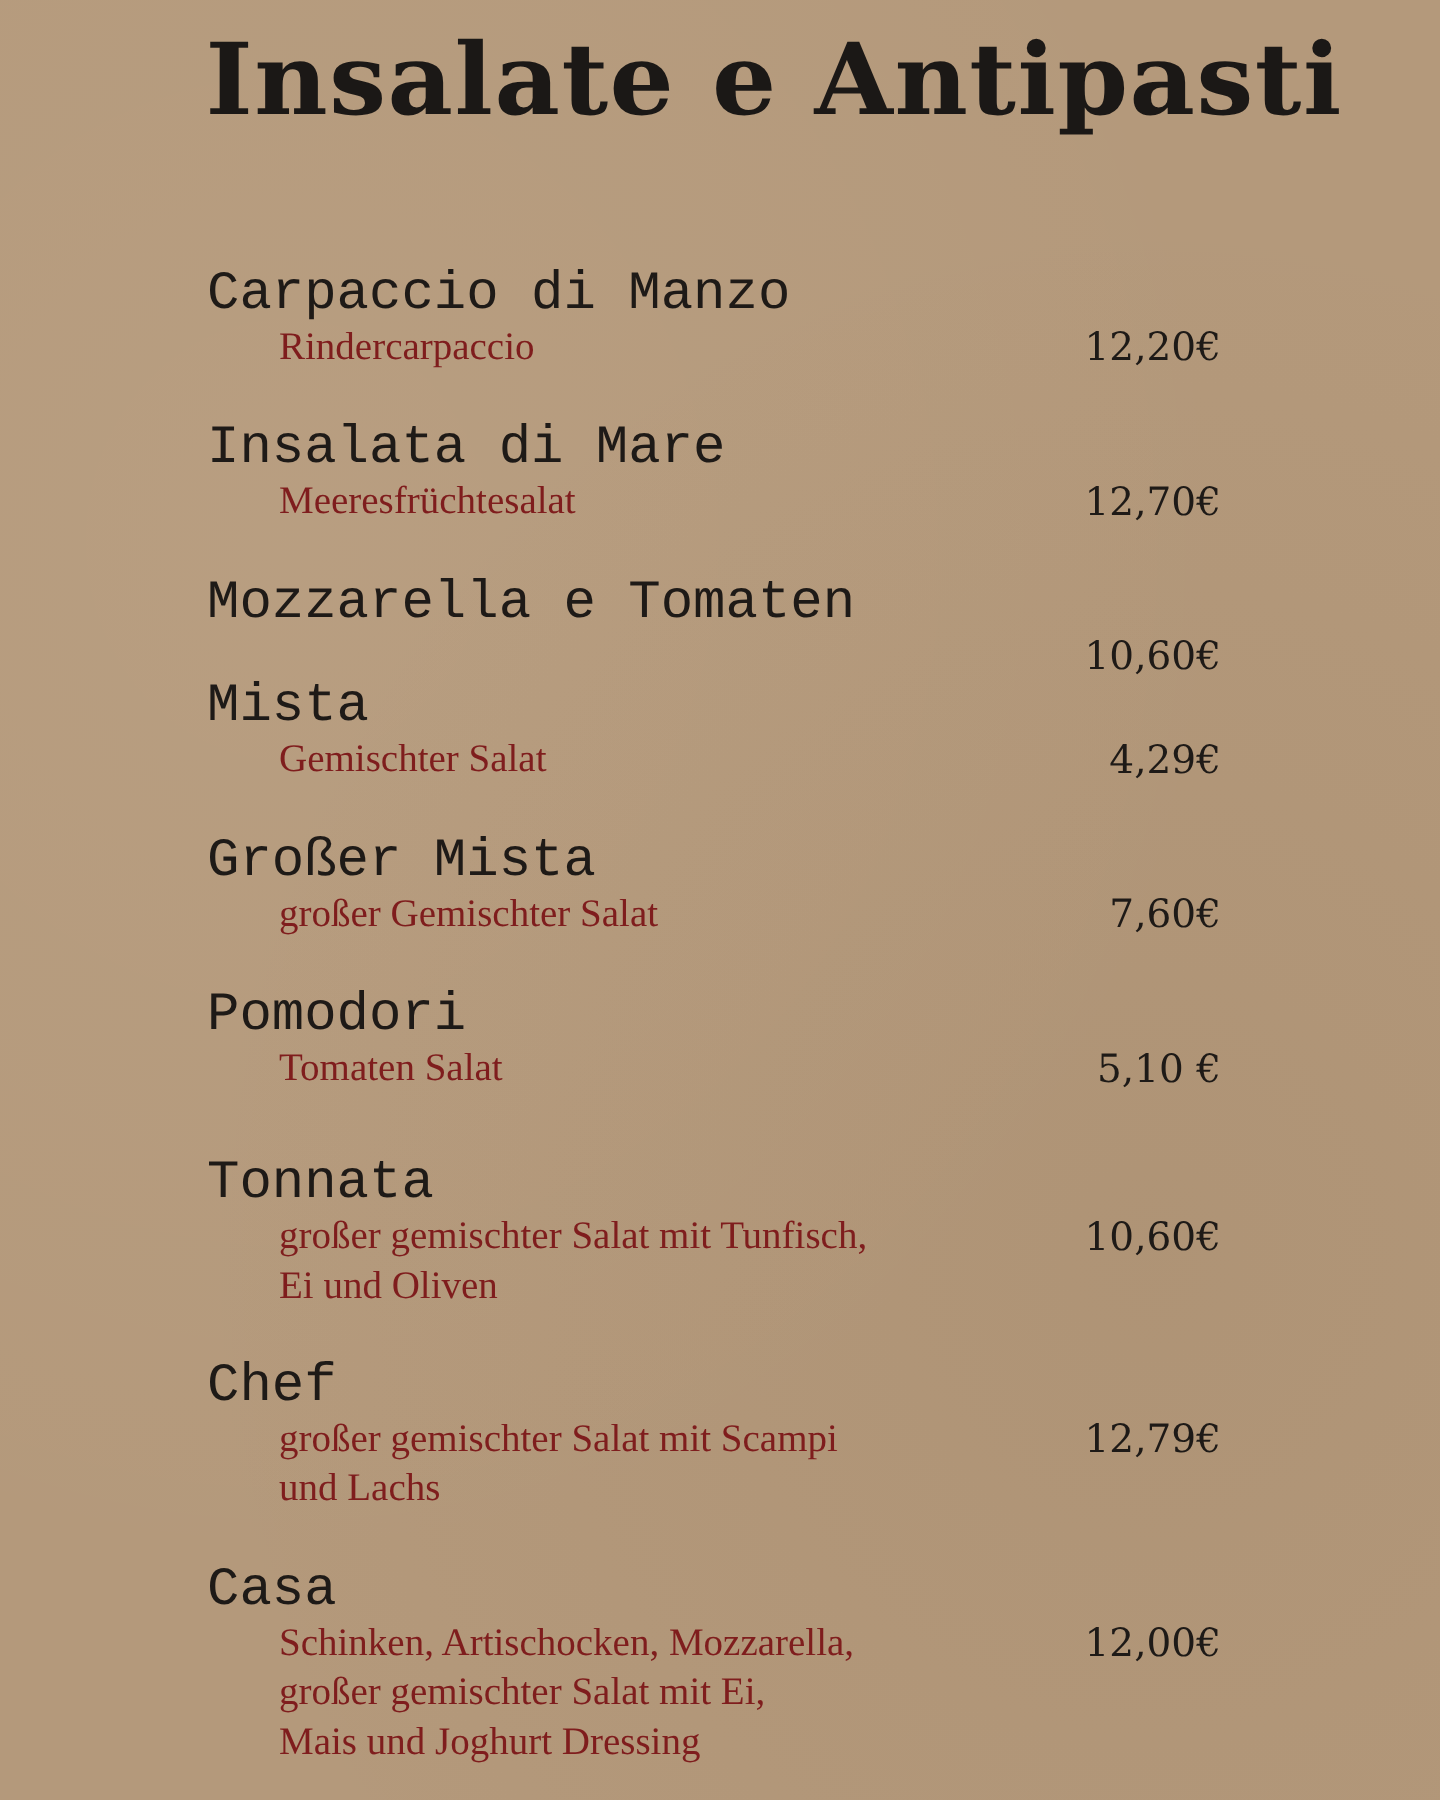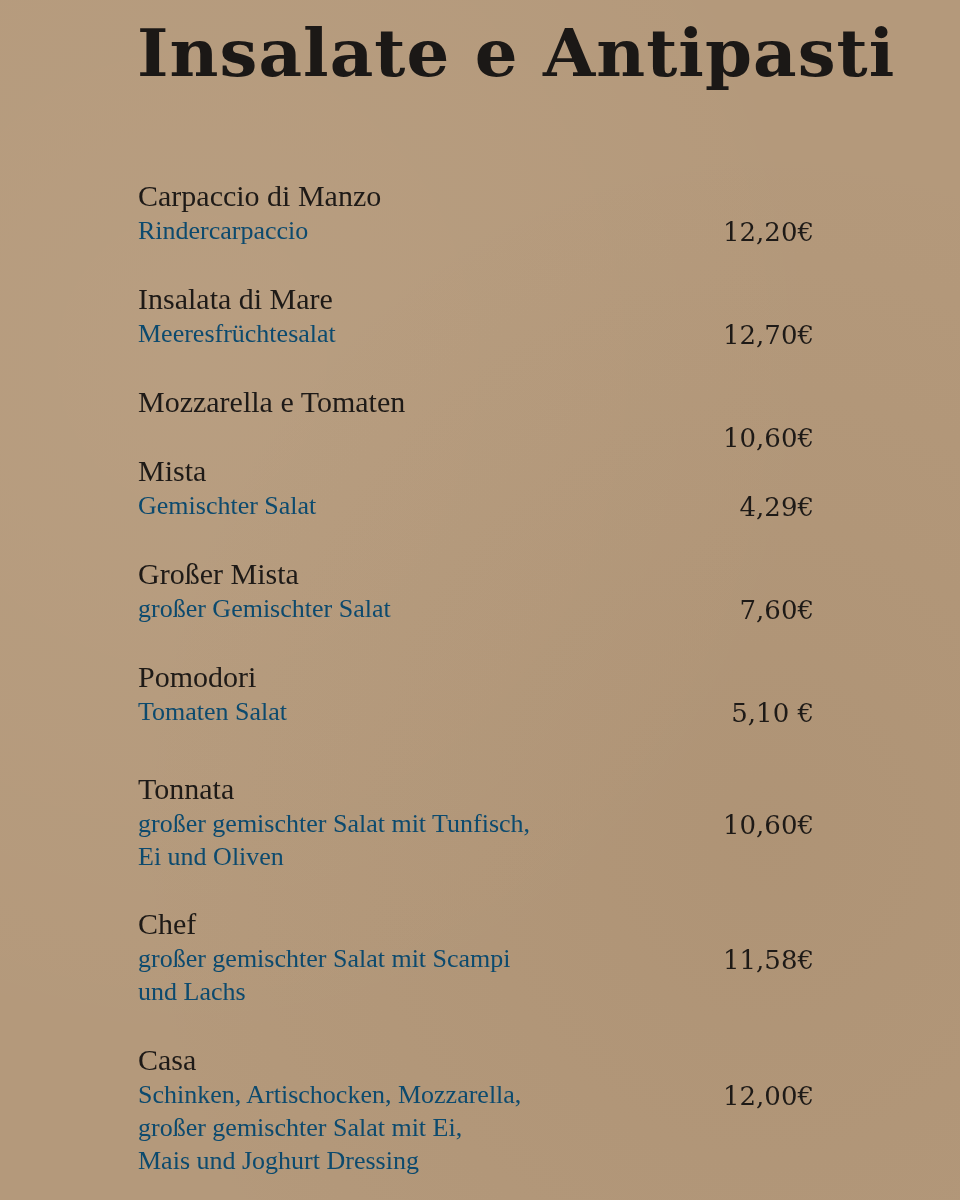--- a/index.html
+++ b/index.html
@@ -37,32 +37,33 @@
       white-space: nowrap;
       transform: scaleX(1.02);
       transform-origin: left center;
     }
     .item {
       position: absolute;
       left: 138px;
       width: 676px;
     }
     .item-name {
-      font-family: Liberation Serif, serif;
-      font-size: 30px;
+      font-family: Liberation Mono, monospace;
+      font-size: 36px;
       line-height: 36px;
       color: #1e1a17;
       white-space: nowrap;
     }
     .item-desc {
       font-family: "Liberation Serif", "DejaVu Serif", serif;
       font-size: 26px;
       line-height: 33px;
-      color: #0c4a6e;
+      color: #7f1d1d;
       white-space: nowrap;
+      margin-left: 48px;
     }
     .item-price {
       position: absolute;
       right: 0;
       top: 0;
       font-family: "DejaVu Serif", "Liberation Serif", serif;
       font-size: 26px;
       line-height: 36px;
       color: #1e1a17;
       white-space: nowrap;
@@ -112,21 +113,21 @@
 
   <div class="item" style="top:771px">
     <div class="item-name">Tonnata</div>
     <div class="item-price">10,60€</div>
     <div class="item-desc">großer gemischter Salat mit Tunfisch,</div>
     <div class="item-desc">Ei und Oliven</div>
   </div>
 
   <div class="item" style="top:906px">
     <div class="item-name">Chef</div>
-    <div class="item-price">11,58€</div>
+    <div class="item-price">12,79€</div>
     <div class="item-desc">großer gemischter Salat mit Scampi</div>
     <div class="item-desc">und Lachs</div>
   </div>
 
   <div class="item" style="top:1042px">
     <div class="item-name">Casa</div>
     <div class="item-price">12,00€</div>
     <div class="item-desc">Schinken, Artischocken, Mozzarella,</div>
     <div class="item-desc">großer gemischter Salat mit Ei,</div>
     <div class="item-desc">Mais und Joghurt Dressing</div>

